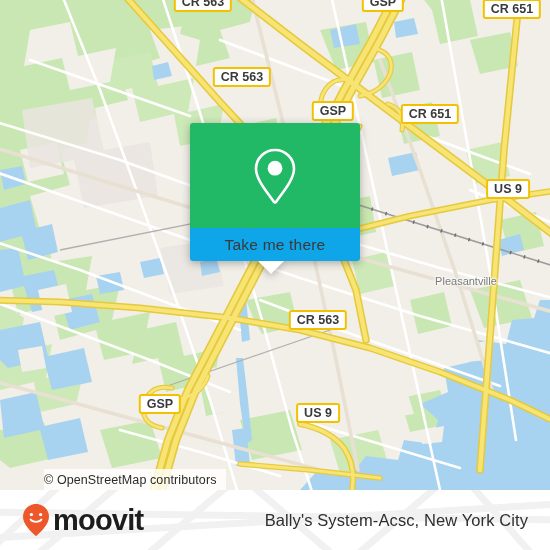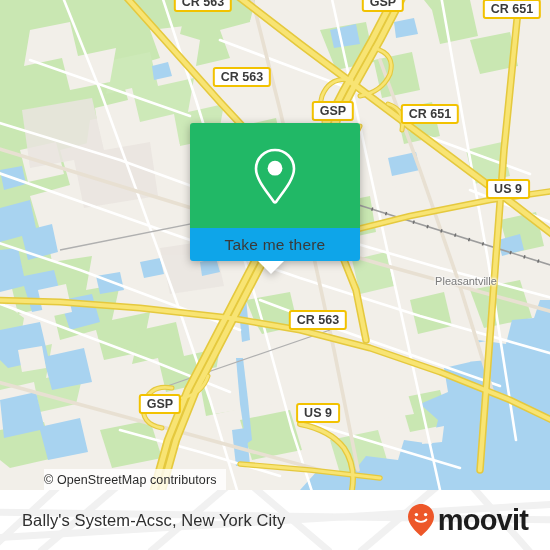--- a/index.html
+++ b/index.html
@@ -390,30 +390,30 @@
         <path d="M40,62 L120,-6"></path>
         <path d="M150,62 L230,-6"></path>
         <path d="M250,-6 L330,62"></path>
         <path d="M360,62 L440,-6"></path>
         <path d="M-10,22 L560,30"></path>
         <path d="M-10,48 L560,14"></path>
         <path d="M470,-6 L530,62"></path>
       </g>
     </svg>
     <div id="footer-inner">
-      <div id="footer-title">Bally's System-Acsc, New York City</div>
       <div id="brand">
         <span id="brand-mark">
           <svg width="28" height="34" viewBox="0 0 28 34" xmlns="http://www.w3.org/2000/svg">
             <path d="M14 1 C6.8 1 1 6.7 1 13.8 C1 21.5 9.6 29.2 13.2 32.6
                      C13.6 33 14.4 33 14.8 32.6 C18.4 29.2 27 21.5 27 13.8
                      C27 6.7 21.2 1 14 1 Z" fill="#ed5729"></path>
             <circle cx="9.4" cy="11.6" r="1.7" fill="#ffffff"></circle>
             <circle cx="18.6" cy="11.6" r="1.7" fill="#ffffff"></circle>
             <path d="M8.6 16.6 C10.4 19.6 17.6 19.6 19.4 16.6" fill="none" stroke="#ffffff" stroke-width="1.9" stroke-linecap="round"></path>
           </svg>
         </span>
         <span id="brand-name">moovit</span>
       </div>
+      <div id="footer-title">Bally's System-Acsc, New York City</div>
     </div>
   </div>
 
 </div>
 
 </body></html>

